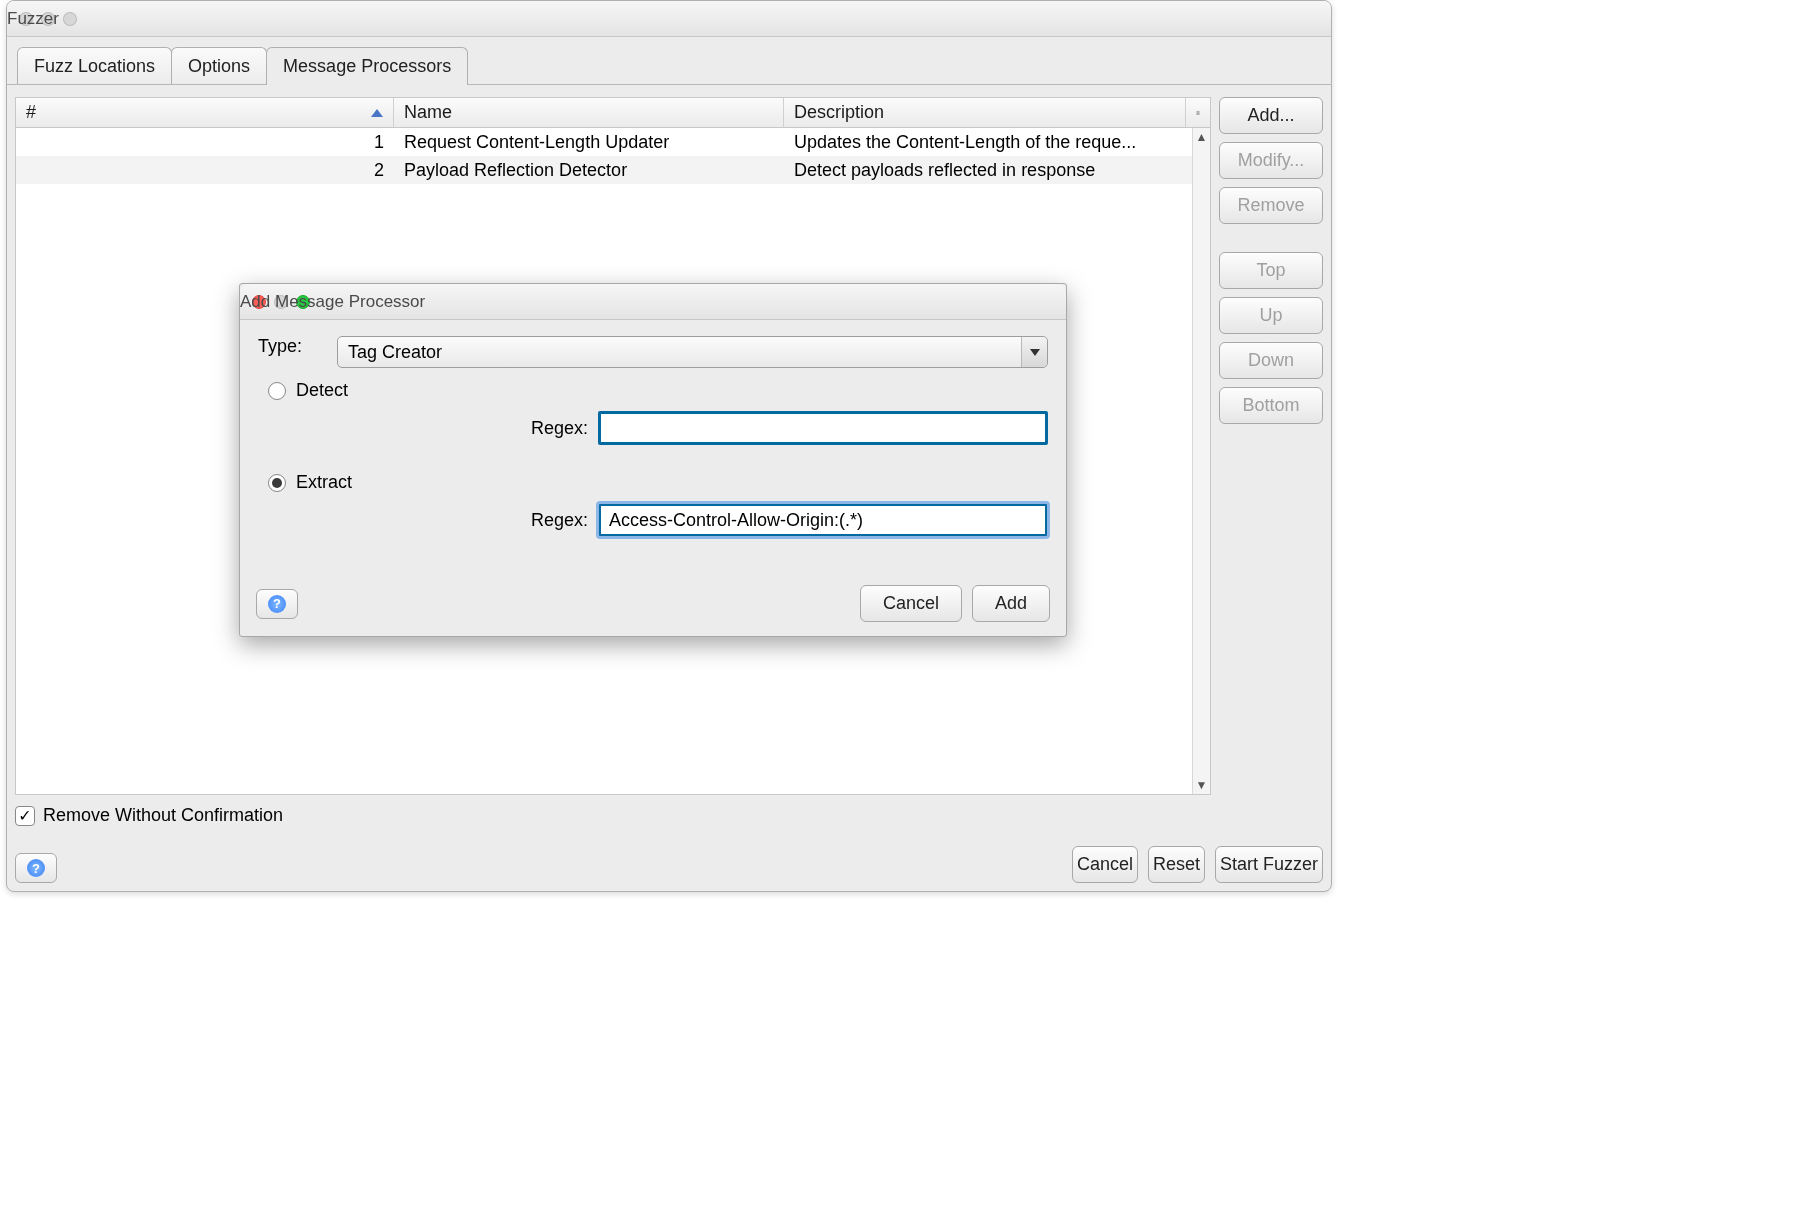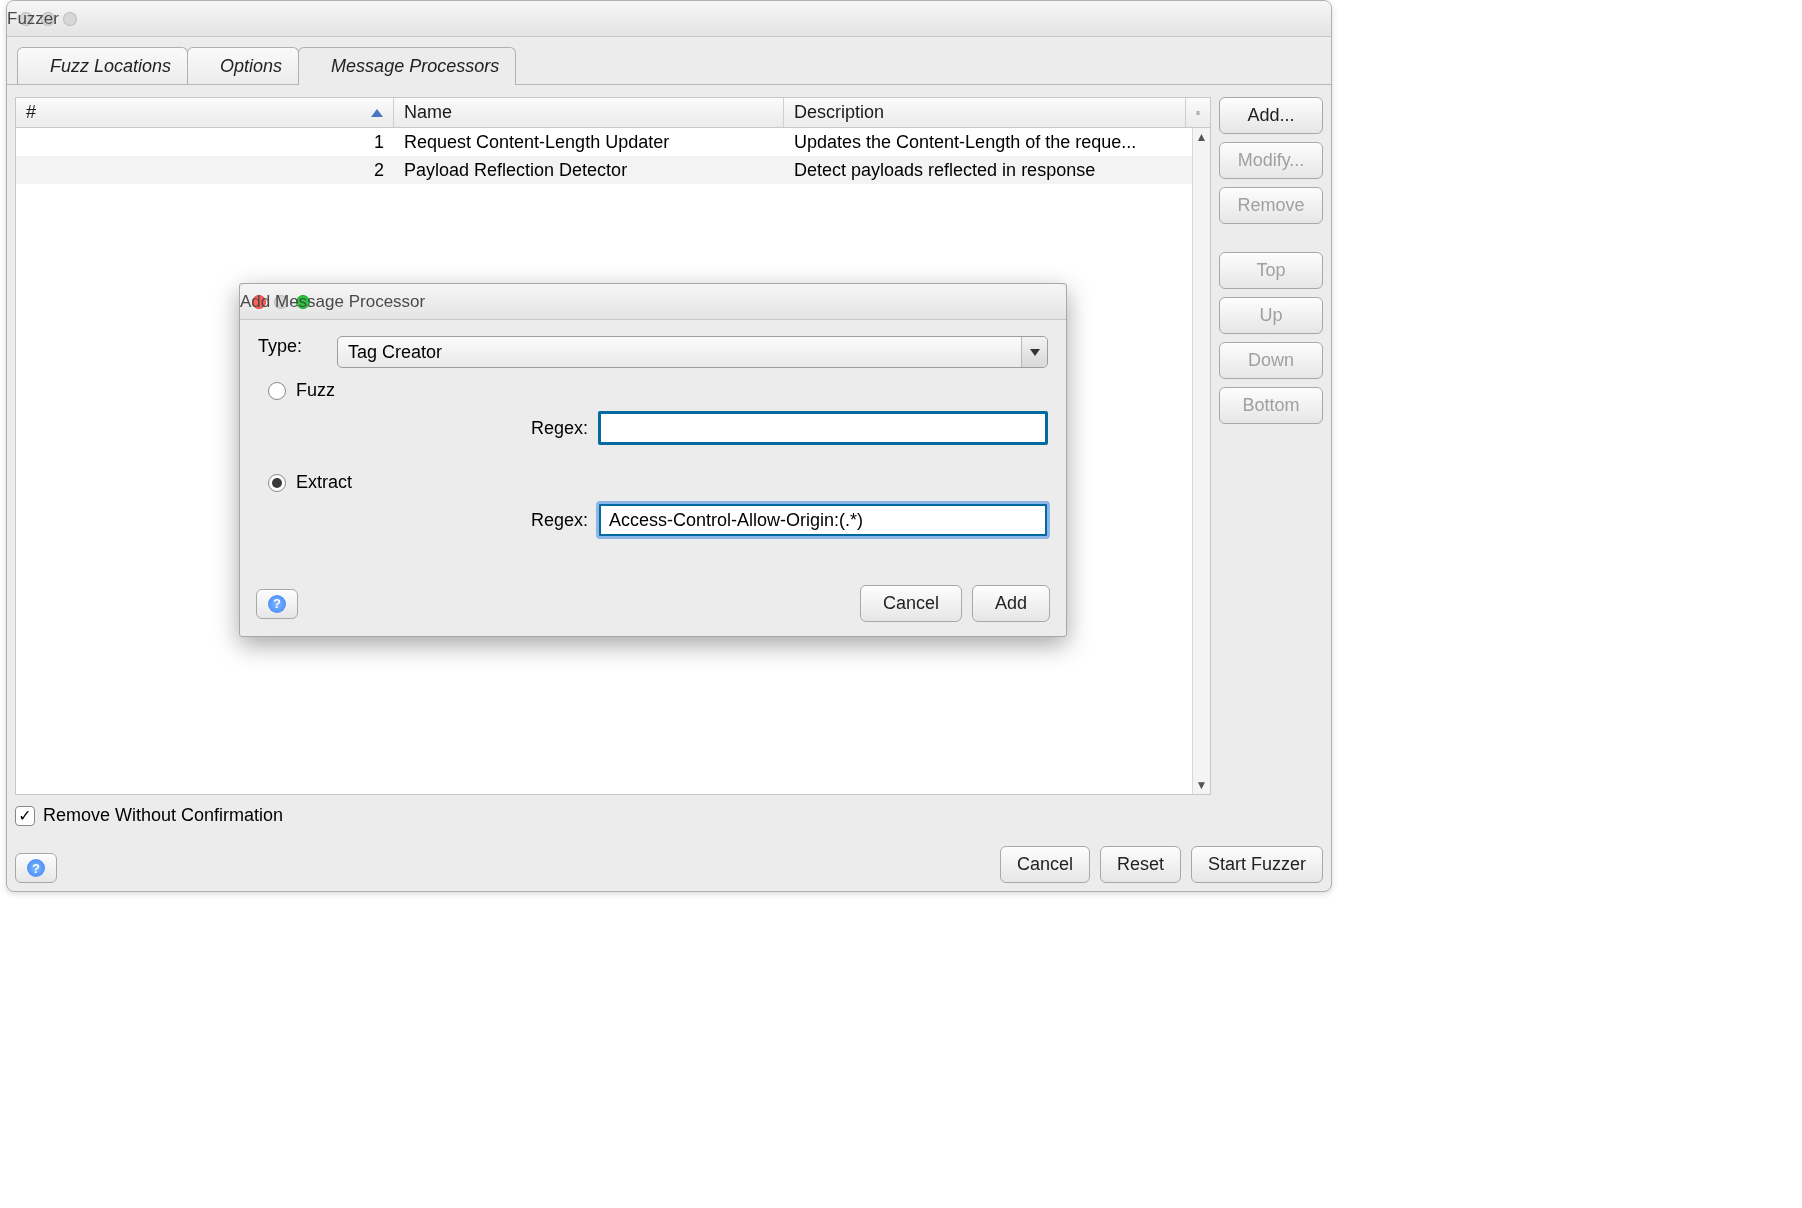--- a/index.html
+++ b/index.html
@@ -28,28 +28,27 @@
 .title-center {
   position: absolute; left: 0; right: 0; text-align: left; font-size: 17px; color: #4a4a4a;
 }
 
 
 .tabs-row {
   display: flex; align-items: flex-end; gap: 0px; padding: 8px 10px 0 10px;
   border-bottom: 1px solid #b8b8b8; background: #ececec; height: 48px;
 }
 .tab {
-  padding: 8px 16px 7px 32px;
+  padding: 8px 16px 7px 16px;
   background: linear-gradient(#fafafa,#ececec);
   border: 1px solid #b0b0b0;
   border-bottom: none;
   border-radius: 6px 6px 0 0;
   font-size: 18px; color: #222; cursor: default;
   margin-right: -1px;
-  font-style: italic;
 }
 .tab.active {
   background: #ececec;
   position: relative; top: 1px; padding-bottom: 8px;
 }
 
 
 .content {
   position: absolute; left: 8px; right: 8px; top: 96px; bottom: 96px;
   display: flex; gap: 8px;
@@ -85,21 +84,21 @@
 }
 .vscroll .arr { height: 18px; display: flex; align-items: center; justify-content: center; color: #555; font-size: 12px; }
 
 
 .side-buttons {
   width: 104px; display: flex; flex-direction: column; gap: 8px;
 }
 .btn {
   background: linear-gradient(#fdfdfd,#e6e6e6);
   border: 1px solid #a8a8a8; border-radius: 6px;
-  padding: 7px 16px; text-align: center; color: #222;
+  padding: 7px 4px; text-align: center; color: #222;
 }
 .btn.disabled { color: #a0a0a0; }
 .gap12 { height: 12px; }
 
 
 .bottombar {
   position: absolute; left: 8px; right: 8px; bottom: 0; height: 92px;
 }
 .chk-row { display: flex; align-items: center; gap: 8px; margin-top: 6px; }
 .chk {
@@ -259,21 +258,21 @@
       <div class="form-row">
         <div class="form-label">Type:</div>
         <div class="select-box">
           <span>Tag Creator</span>
           <div class="select-arrow"></div>
         </div>
       </div>
 
       <div class="radio-row">
         <div class="radio-outer"></div>
-        <span>Fuzz</span>
+        <span>Detect</span>
       </div>
       <div class="field-row">
         <div class="field-label">Regex:</div>
         <input class="text-input" value="" style="">
       </div>
 
       <div class="radio-row" style="margin-top:27px;">
         <div class="radio-outer">
             <div class="radio-inner"></div>
           </div>

